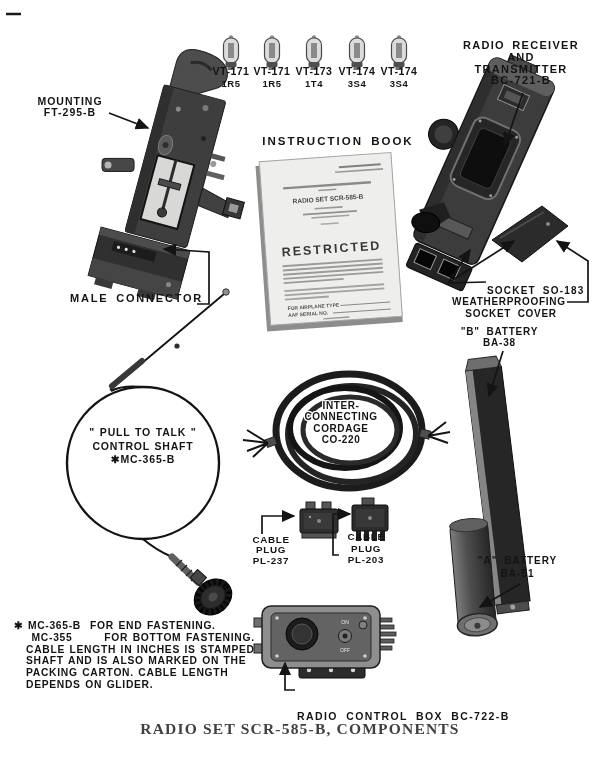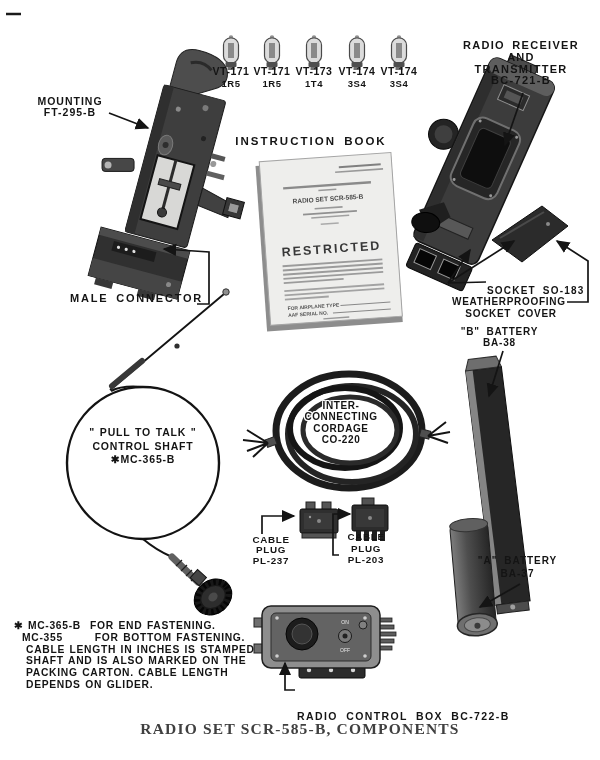--- a/index.html
+++ b/index.html
@@ -9,32 +9,32 @@
   .lbl{position:absolute;font-family:"Liberation Sans",sans-serif;font-weight:bold;
        color:#141414;font-size:10.5px;letter-spacing:1px;word-spacing:3px;
        white-space:nowrap;line-height:11.5px;}
   .center{text-align:center;}
   .halo{text-shadow:1px 1px 0 #fff,-1px -1px 0 #fff,1px -1px 0 #fff,-1px 1px 0 #fff,0 1px 0 #fff,0 -1px 0 #fff;}
   .tube-lbl{width:60px;text-align:center;letter-spacing:.5px;word-spacing:0;}
   .tube-lbl .sub{font-size:9.5px;}
   .receiver-lbl{left:450px;top:40px;width:142px;line-height:11.8px;font-size:11px;letter-spacing:1.3px;}
   .mounting-lbl{left:30px;top:96px;width:80px;line-height:11px;text-align:center;}
   .male-conn-lbl{left:40px;top:293px;font-size:11px;letter-spacing:1.8px;margin-left:30px;}
-  .instr-lbl{left:232px;top:136px;width:158px;font-size:11.5px;letter-spacing:2px;}
+  .instr-lbl{left:259px;top:136px;width:158px;font-size:11.5px;letter-spacing:2px;}
   .socket-lbl{left:487px;top:285px;font-size:10px;letter-spacing:1.2px;}
   .weather-lbl{left:452px;top:296px;width:118px;font-size:10px;letter-spacing:.7px;line-height:11.5px;}
   .bbatt-lbl{left:452px;top:326px;width:95px;font-size:10px;letter-spacing:.8px;line-height:11px;}
   .cordage-lbl{left:296px;top:400px;width:90px;font-size:10px;letter-spacing:.6px;line-height:11.3px;word-spacing:0;}
   .shaft-lbl{left:80px;top:426px;width:126px;font-size:10.5px;letter-spacing:.8px;line-height:13.5px;word-spacing:1px;}
   .plug237-lbl{left:247px;top:535px;width:48px;font-size:9.8px;line-height:10.3px;letter-spacing:.7px;word-spacing:0;}
   .plug203-lbl{left:341px;top:531px;width:50px;font-size:9.8px;line-height:11.7px;letter-spacing:.7px;word-spacing:0;}
   .abatt-lbl{left:470px;top:555px;width:95px;font-size:10px;letter-spacing:1px;line-height:12.5px;}
   .footnote{left:14px;top:620px;font-size:10.3px;letter-spacing:.7px;line-height:11.8px;word-spacing:1px;}
   .footnote div{white-space:pre;}
-  .footnote div:nth-child(2){padding-left:8px;}
+  .footnote div:nth-child(2){padding-left:8px;text-align:right;}
   .footnote div:nth-child(n+3){padding-left:12px;}
   .ctrlbox-lbl{left:297px;top:711px;font-size:10.5px;letter-spacing:1.4px;word-spacing:4px;}
   .caption{left:0;top:720px;width:600px;text-align:center;position:absolute;
            font-family:"Liberation Serif",serif;font-weight:bold;font-size:15.5px;
            letter-spacing:1.2px;color:#404040;}
   text{font-family:"Liberation Sans",sans-serif;}
 </style>
 </head>
 <body>
 
@@ -371,21 +371,21 @@
 </div>
 
 <div class="lbl center plug203-lbl">
   <div>CABLE</div>
   <div>PLUG</div>
   <div>PL-203</div>
 </div>
 
 <div class="lbl center abatt-lbl">
   <div>"A" BATTERY</div>
-  <div>BA-37</div>
+  <div>BA-51</div>
 </div>
 
 <div class="lbl footnote">
   <div>✱ MC-365-B  FOR END FASTENING.</div>
   <div>MC-355       FOR BOTTOM FASTENING.</div>
   <div>CABLE LENGTH IN INCHES IS STAMPED</div>
   <div>SHAFT AND IS ALSO MARKED ON THE</div>
   <div>PACKING CARTON. CABLE LENGTH</div>
   <div>DEPENDS ON GLIDER.</div>
 </div>

